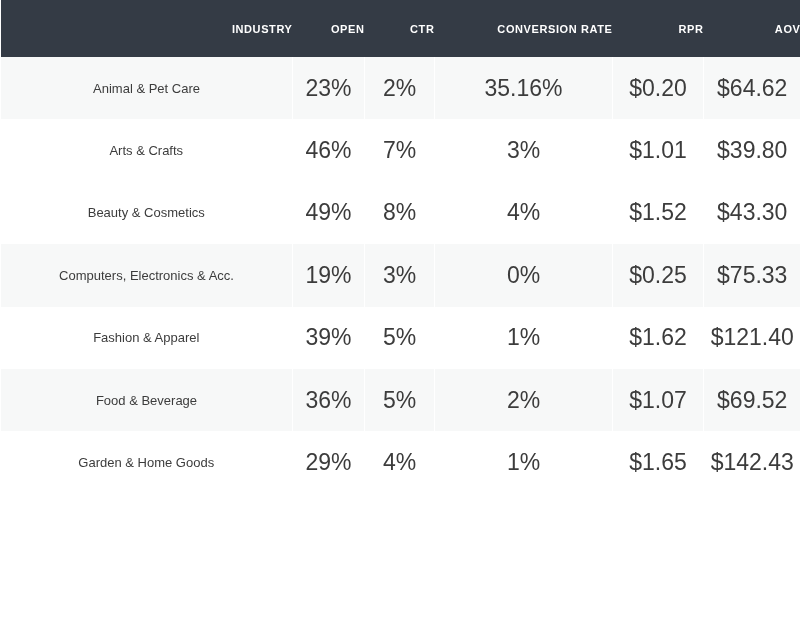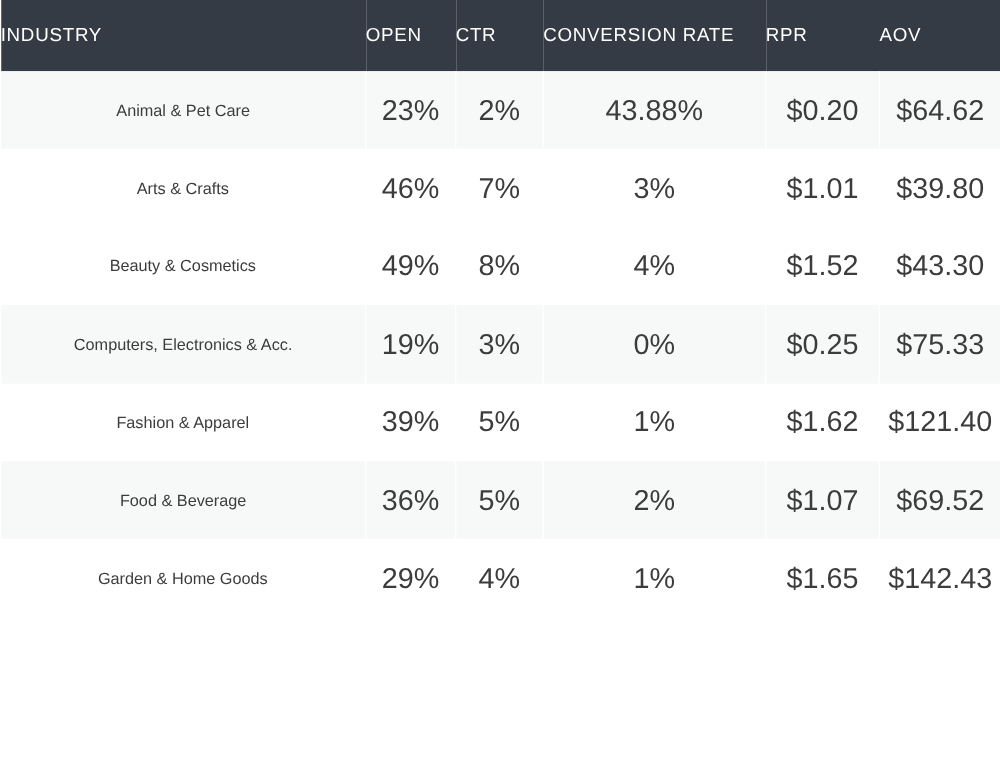--- a/index.html
+++ b/index.html
@@ -29,24 +29,24 @@
   .col-rpr        { width: 91px;  }
   .col-aov        { width: 97px;  }
 
   
   thead tr {
     background: #343b45;
     height: 57px;
   }
   thead th {
     color: #ffffff;
-    font-size: 15px;
-    font-weight: normal;
+    font-size: 11px;
+    font-weight: bold;
     letter-spacing: 0.6px;
-    text-align: left;
+    text-align: right;
     padding: 0;
     vertical-align: middle;
     white-space: nowrap;
   }
 
   
   tbody tr {
     height: 62.4px;
   }
   tbody tr.row-shaded { background: #f7f8f8; }
@@ -99,21 +99,21 @@
       <th>RPR</th>
       <th>AOV</th>
     </tr>
   </thead>
 
   <tbody id="table-body">
       <tr class="row-shaded">
         <td class="cell-industry">Animal &amp; Pet Care</td>
         <td>23%</td>
         <td>2%</td>
-        <td>43.88%</td>
+        <td>35.16%</td>
         <td>$0.20</td>
         <td>$64.62</td>
       </tr>
       <tr class="row-plain">
         <td class="cell-industry">Arts &amp; Crafts</td>
         <td>46%</td>
         <td>7%</td>
         <td>3%</td>
         <td>$1.01</td>
         <td>$39.80</td>

